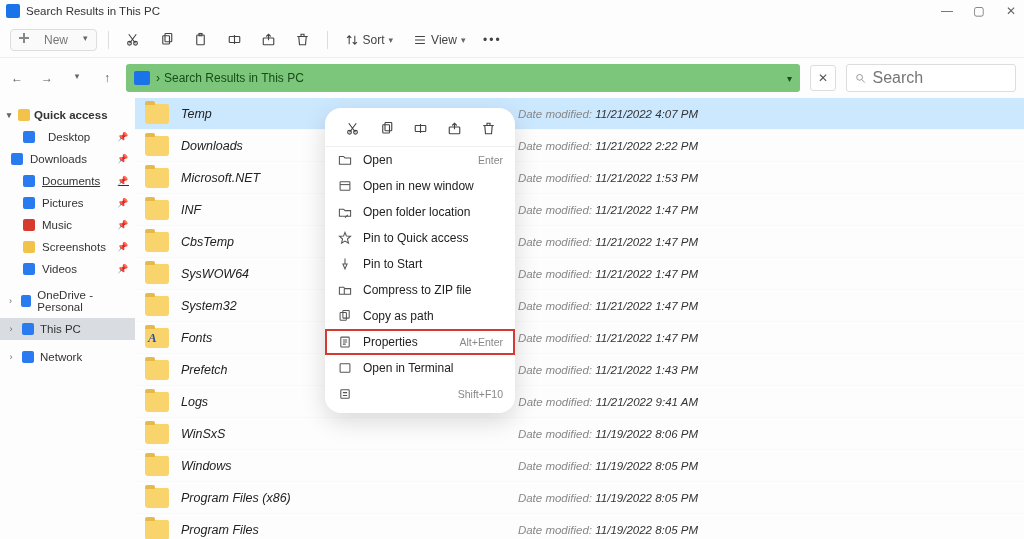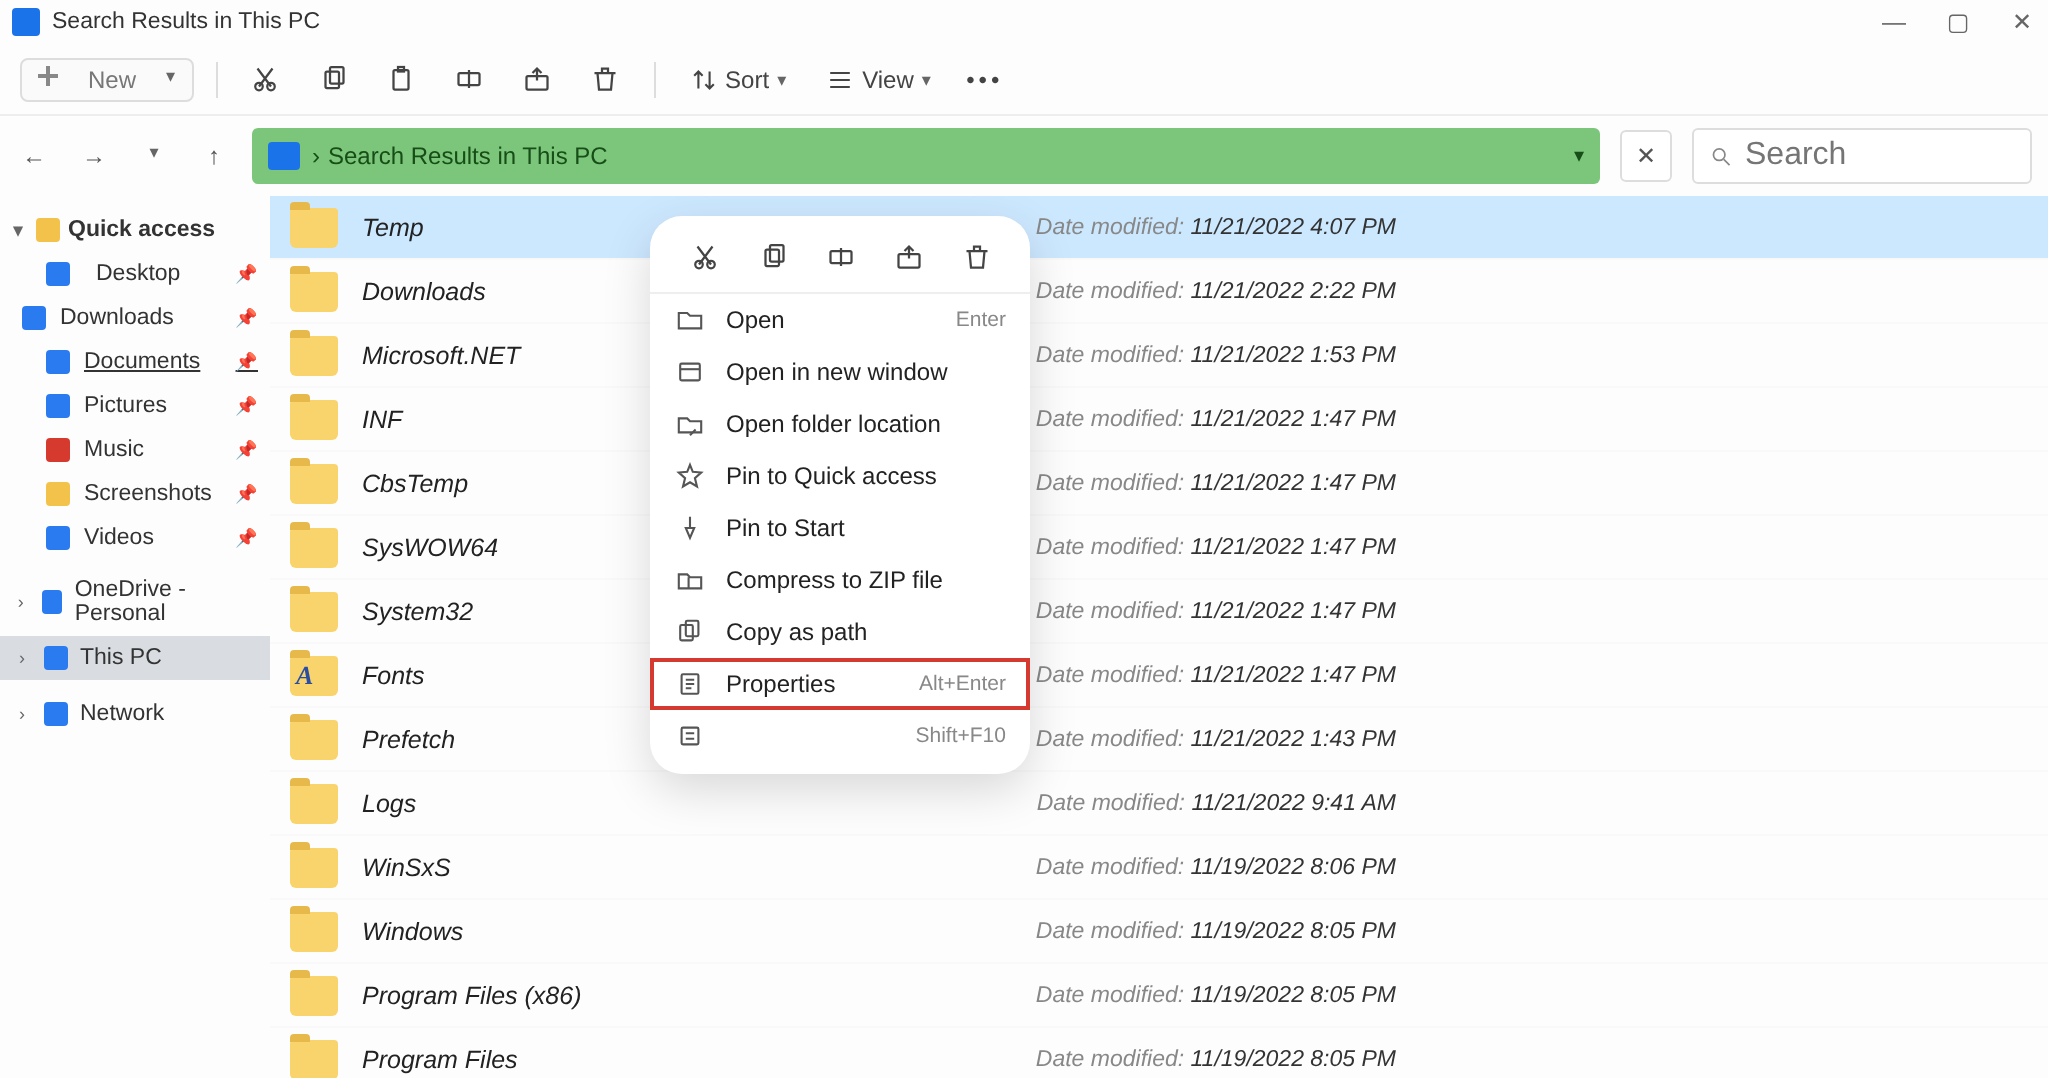--- a/index.html
+++ b/index.html
@@ -425,20 +425,29 @@
               <svg width="14" height="14" viewBox="0 0 20 20">
                 <rect x="4" y="3" width="12" height="14" rx="1"></rect>
                 <path d="M7 7h6M7 10h6M7 13h4"></path>
               </svg>
             </span>
     <span>Properties</span>
     <span class="sc">Alt+Enter</span>
           </div>
           <div class="ctx-row">
             <span class="ci">
+              <svg width="14" height="14" viewBox="0 0 20 20" fill="#222" stroke="none">
+                <rect x="3" y="4" width="14" height="12" rx="1"></rect>
+                <path d="M6 8l3 2-3 2M10 12h4" stroke="#fff" fill="none"></path>
+              </svg>
+            </span>
+    <span>Open in Terminal</span>
+    </div>
+          <div class="ctx-row">
+            <span class="ci">
               <svg width="14" height="14" viewBox="0 0 20 20">
                 <rect x="4" y="4" width="12" height="12" rx="1"></rect>
                 <path d="M7 8h6M7 12h6"></path>
               </svg>
             </span>
     <span class="sc">Shift+F10</span>
           </div>
         </div>
     </div>
   </div>

